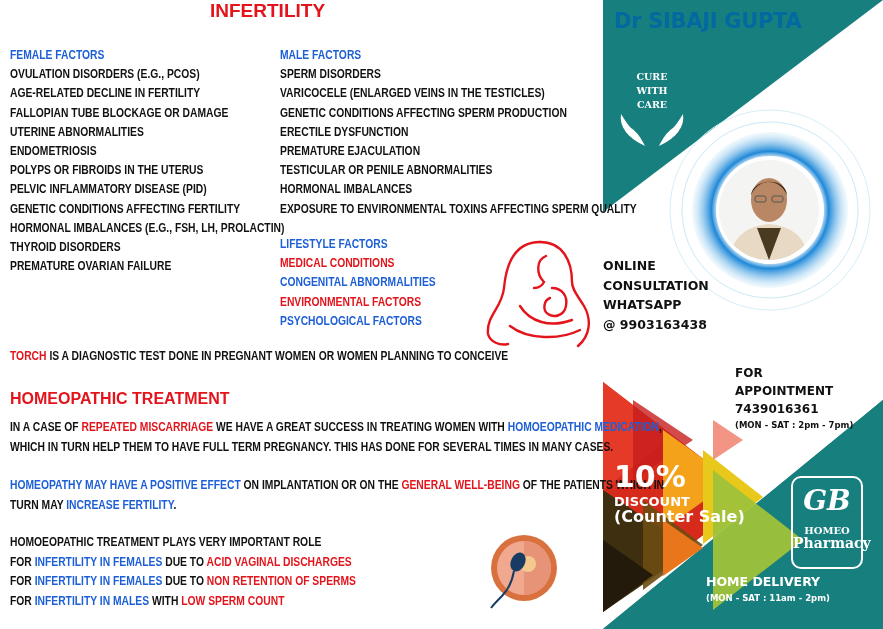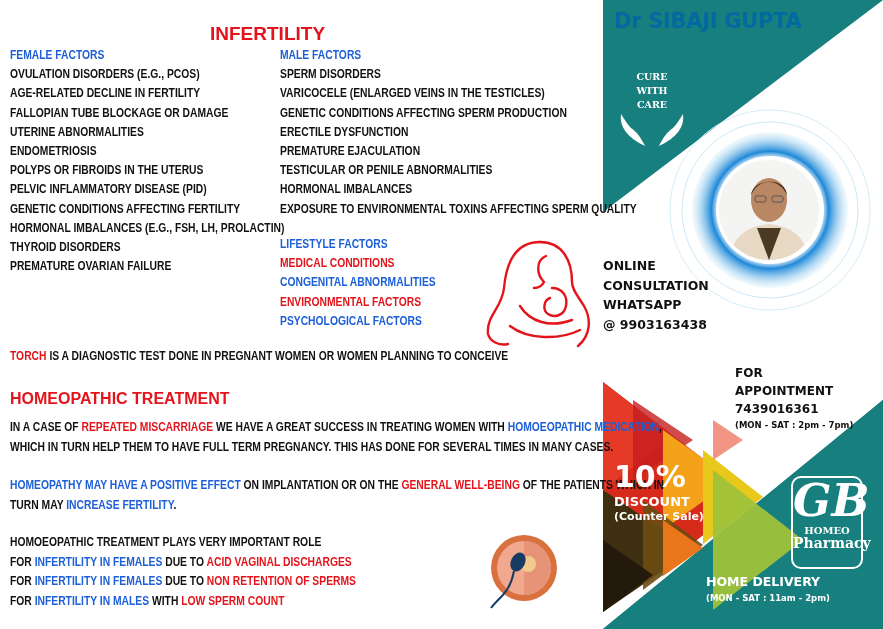--- a/index.html
+++ b/index.html
@@ -1,18 +1,18 @@
 <!DOCTYPE html>
 <html><head>
 <meta charset="utf-8">
 <style>
   * { box-sizing: border-box; margin: 0; padding: 0; }
   html, body { width: 883px; height: 629px; overflow: hidden; background: #ffffff; }
   body { position: relative; font-family: "DejaVu Sans", sans-serif; }
-  .main-title { position: absolute; left: 210px; top: 23px; font-family: "Liberation Sans", sans-serif; font-weight: bold; font-size: 19px; color: #e3141b; }
+  .main-title { position: absolute; left: 210px; top: 0; font-family: "Liberation Sans", sans-serif; font-weight: bold; font-size: 19px; color: #e3141b; }
   .col { position: absolute; font-family: "Liberation Sans", sans-serif; font-weight: bold; font-size: 12px; line-height: 19.2px; color: #111; transform-origin: left top; }
   .col .head { color: #1d5fd6; }
   .col-female { left: 10px; top: 46px; transform: scaleX(0.86); width: 360px; }
   .col-male { left: 280px; top: 46px; transform: scaleX(0.86); width: 400px; }
   .col-life { left: 280px; top: 235px; transform: scaleX(0.86); width: 300px; }
   .blue { color: #1d5fd6; }
   .red { color: #e3141b; }
   .line { white-space: nowrap; }
   .torch { position: absolute; left: 10px; top: 349px; font-family: "Liberation Sans", sans-serif; font-weight: bold; font-size: 12px; color: #111; transform: scaleX(0.86); transform-origin: left top; white-space: nowrap; }
   .homeo-title { position: absolute; left: 10px; top: 390px; font-family: "Liberation Sans", sans-serif; font-weight: bold; font-size: 16px; color: #e3141b; }
@@ -23,23 +23,23 @@
   
   .panel { position: absolute; left: 603px; top: 0; width: 280px; height: 629px; overflow: hidden; }
   .doc-name { position: absolute; left: 614px; top: 9px; font-family: "DejaVu Sans", sans-serif; font-weight: bold; font-size: 21px; color: #0369a1; letter-spacing: -0.3px; }
   .cure { position: absolute; left: 617px; top: 70px; width: 70px; text-align: center; font-family: "DejaVu Serif", serif; font-weight: bold; font-size: 9.5px; line-height: 14px; color: #fff; }
   .online { position: absolute; left: 603px; top: 256px; font-family: "DejaVu Sans", sans-serif; font-weight: bold; font-size: 12.5px; line-height: 19.5px; color: #111; }
   .appt { position: absolute; left: 735px; top: 364px; font-family: "DejaVu Sans", sans-serif; font-weight: bold; font-size: 12px; line-height: 18px; color: #111; }
   .appt .small { font-size: 8.5px; line-height: 14px; }
   .discount { position: absolute; left: 614px; top: 460px; color: #fff; font-family: "DejaVu Sans", sans-serif; font-weight: bold; }
   .discount .pct { font-size: 30px; line-height: 34px; }
   .discount .lbl { font-size: 13px; line-height: 16px; }
-  .discount .sub { font-size: 11px; line-height: 14px; font-weight: bold; }
+  .discount .sub { font-size: 16px; line-height: 14px; font-weight: bold; }
   .gb-logo { position: absolute; left: 791px; top: 476px; width: 72px; height: 93px; border: 2px solid #fff; border-radius: 10px; text-align: center; color: #fff; }
-  .gb-mark { font-family: "DejaVu Serif", serif; font-style: italic; font-weight: bold; font-size: 45px; line-height: 46px; }
+  .gb-mark { font-family: "DejaVu Serif", serif; font-style: italic; font-weight: bold; font-size: 28px; line-height: 46px; }
   .gb-homeo { font-family: "DejaVu Serif", serif; font-weight: bold; font-size: 10px; line-height: 13px; }
   .gb-pharm { font-family: "DejaVu Serif", serif; font-weight: bold; font-size: 14px; line-height: 13px; }
   .delivery { position: absolute; left: 706px; top: 573px; color: #fff; font-family: "DejaVu Sans", sans-serif; font-weight: bold; font-size: 12.5px; line-height: 18px; }
   .delivery .small { font-size: 8.5px; line-height: 14px; }
   .icon { position: absolute; }
 </style>
 </head>
 <body>
 
 <svg class="panel" viewBox="0 0 280 629" width="280" height="629">

